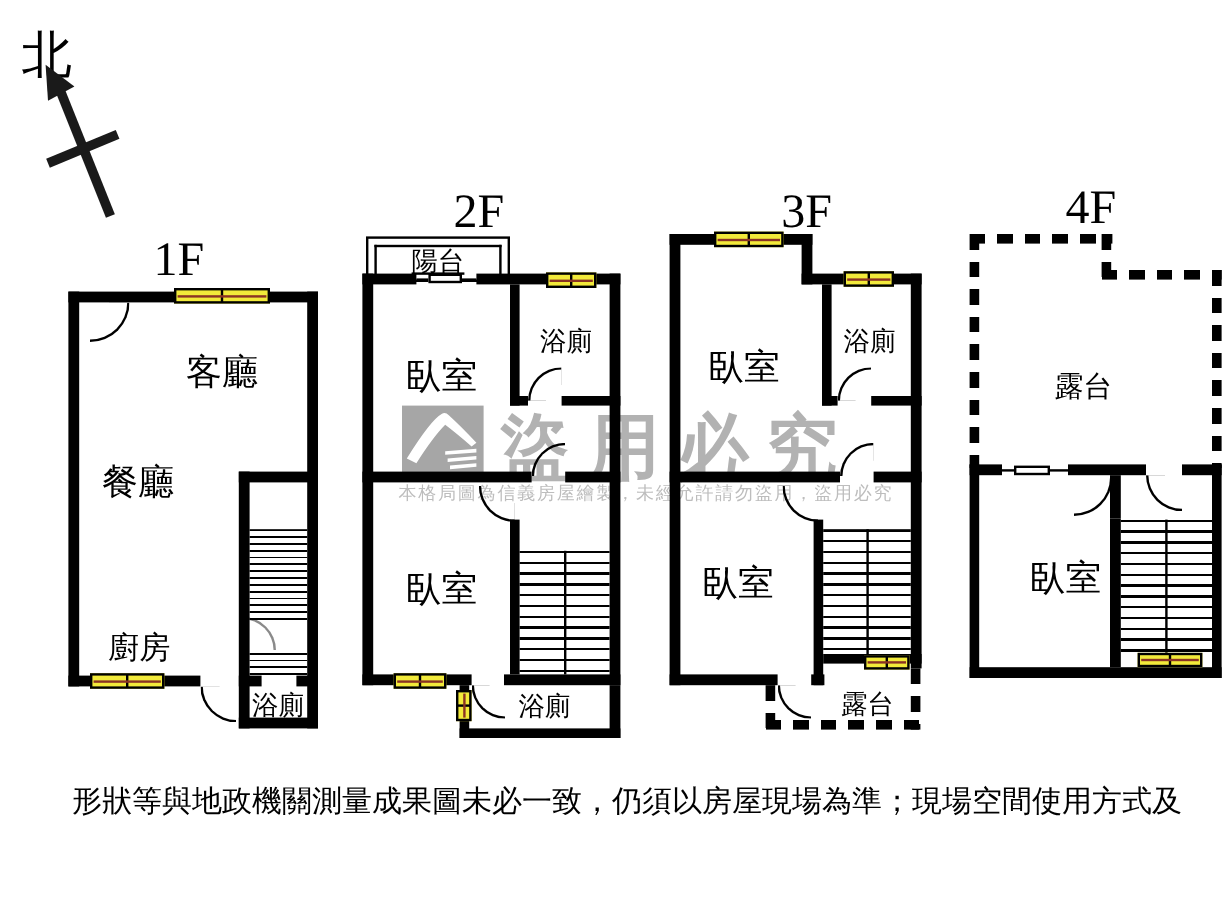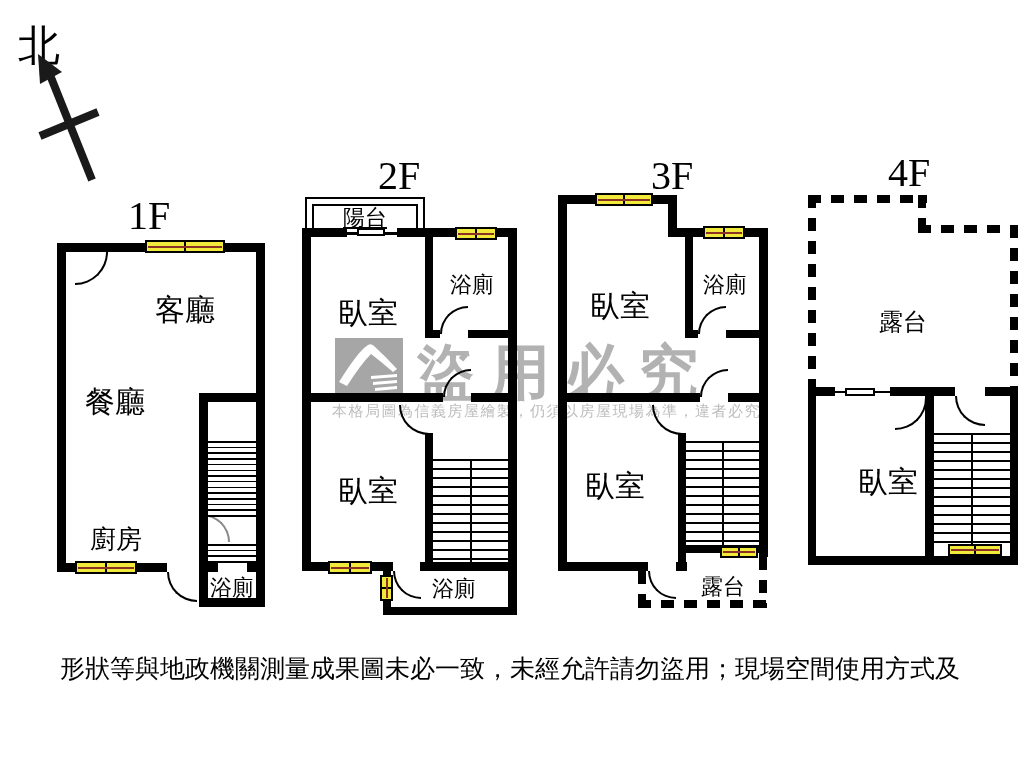--- a/index.html
+++ b/index.html
@@ -59,21 +59,21 @@
 
   <div id="wm-logo">
     <svg width="68" height="57" viewBox="0 0 68 57">
       <path d="M4 44 Q24 12 33 7 Q36 5 39 8 Q50 18 62 31 L58 34 Q44 22 36 16 Q26 26 12 48 Z" fill="#fff"></path>
       <path d="M36 38 L62 36 L62 39 L36 41 Z" fill="#fff"></path>
       <path d="M38 44 L62 42 L62 45 L38 47 Z" fill="#fff"></path>
       <path d="M40 50 L62 48 L62 51 L40 53 Z" fill="#fff"></path>
     </svg>
   </div>
   <div id="wm-brand">盜用必究</div>
-  <div id="wm-notice">本格局圖為信義房屋繪製，仍須以房屋現場為準，違者必究</div>
+  <div id="wm-notice">本格局圖為信義房屋繪製，未經允許請勿盜用，盜用必究</div>
 
   <div class="ttl" style="left:128px;top:192px;">1F</div>
 
   <div class="w" style="left:57px;top:243px;width:208px;height:9px;"></div>
   <div class="w" style="left:57px;top:243px;width:9px;height:329px;"></div>
   <div class="w" style="left:256px;top:243px;width:9px;height:364px;"></div>
   <div class="w" style="left:57px;top:563px;width:110px;height:9px;"></div>
 
   <div class="w" style="left:199px;top:393px;width:9px;height:214px;"></div>
   <div class="w" style="left:199px;top:393px;width:66px;height:9px;"></div>
@@ -200,16 +200,16 @@
   <div class="arc bl" style="left:955px;top:396px;width:30px;height:30px;"></div>
   <div class="arc br" style="left:895px;top:398px;width:32px;height:32px;"></div>
 
   <div class="stairs mid" style="left:934px;top:433px;width:76px;height:111px;"></div>
   <div class="win" style="left:948px;top:544px;width:54px;height:12px;"></div>
 
   <div class="lbl f22" style="left:873px;top:306px;width:60px;font-size:24px;">露台</div>
   <div class="lbl f30" style="left:838px;top:462px;width:100px;">臥室</div>
 
   <div id="disclaimer">
-    <span>形狀等與地政機關測量成果圖未必一致，未經允許請勿盜用；現場空間使用方式及</span>
+    <span>形狀等與地政機關測量成果圖未必一致，仍須以房屋現場為準；現場空間使用方式及</span>
   </div>
 
 </div>
 
 </body></html>

